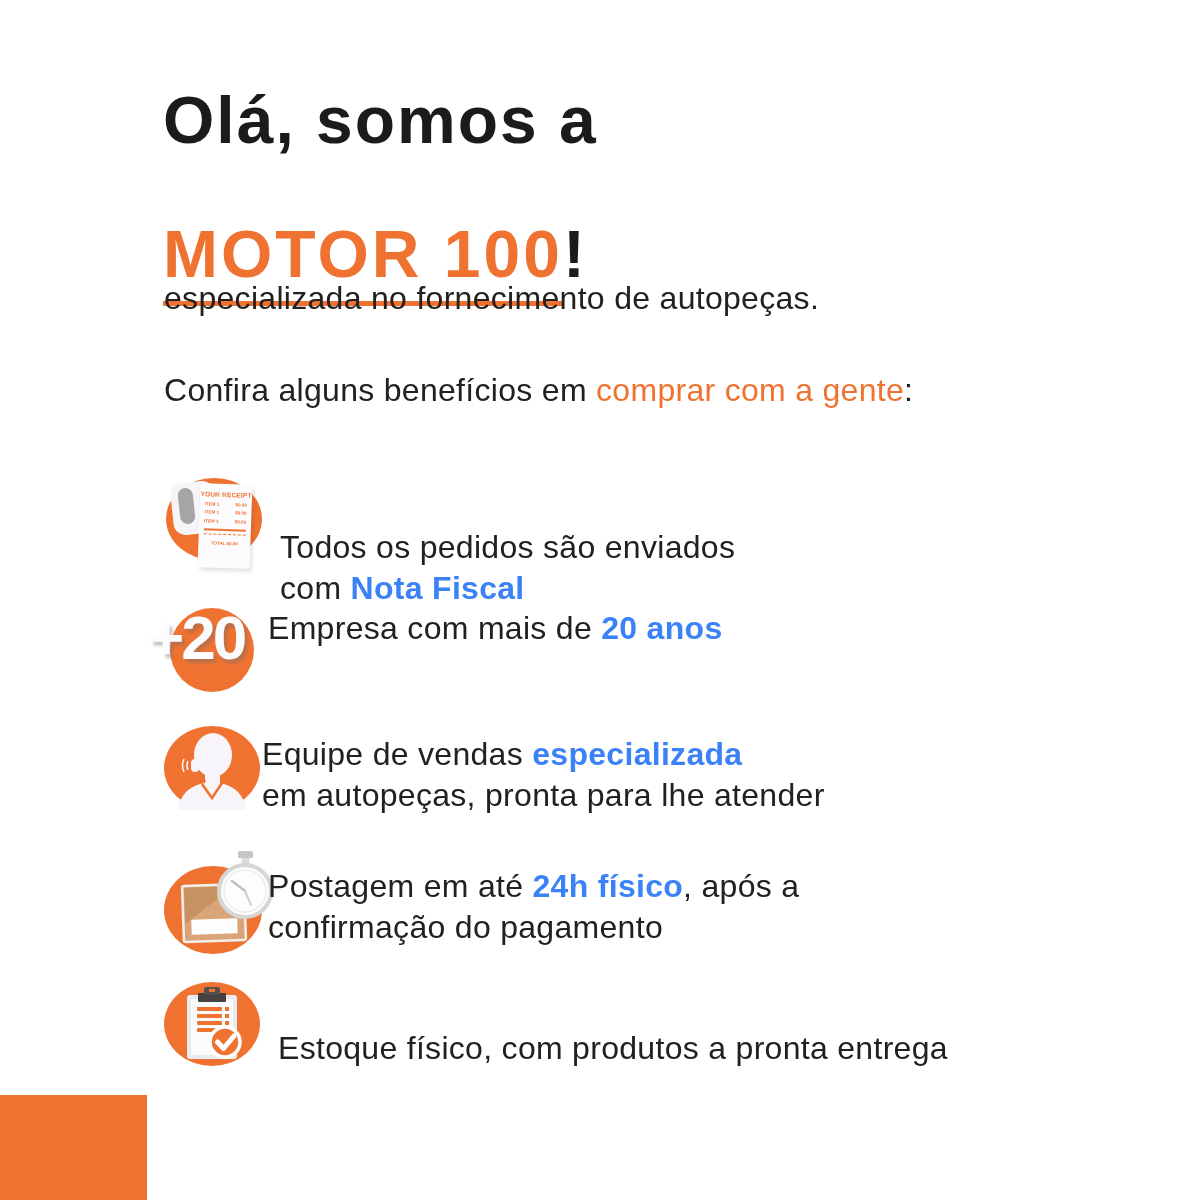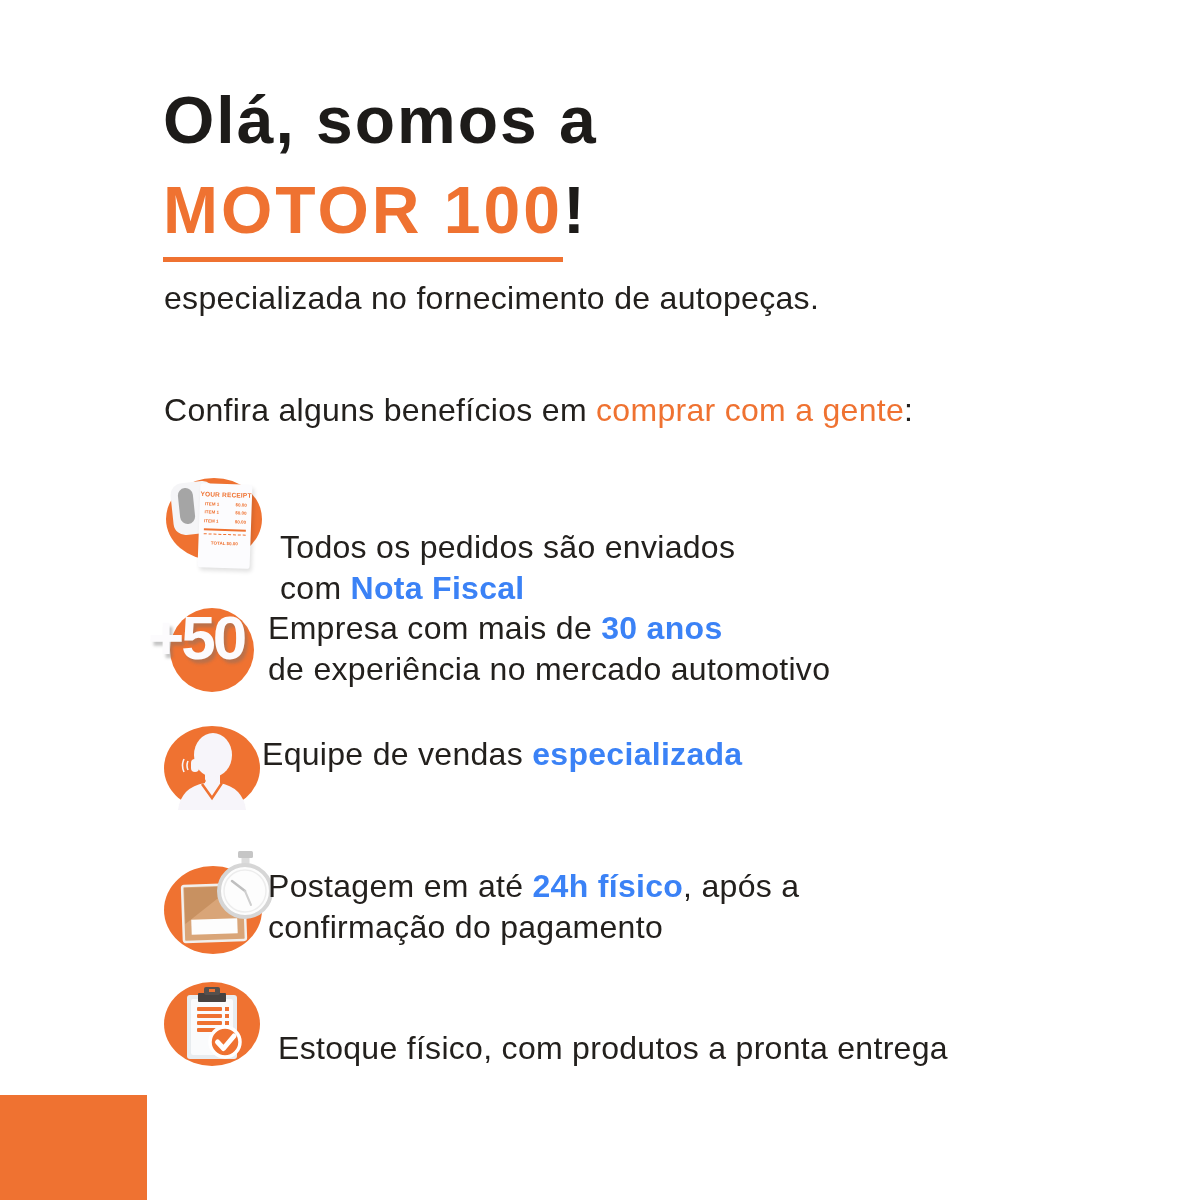--- a/index.html
+++ b/index.html
@@ -7,25 +7,25 @@
     position:relative;width:1046px;height:1200px;background:#ffffff;overflow:hidden;
     font-family:"Liberation Sans", sans-serif;
     text-decoration:underline;
   }
   .sq{position:absolute;background:#EF7231;}
   .sq-tr{left:1050px;top:0;width:150px;height:143px;}
   .sq-bl{left:0;top:1095px;width:147px;height:105px;}
 
   .greeting{position:absolute;left:163px;top:82px;font-size:66px;font-weight:800;color:#1D1B19;letter-spacing:2px;white-space:nowrap;}
   .brand-line{position:absolute;left:163px;top:172px;font-size:66px;font-weight:800;white-space:nowrap;}
-  .brand{color:#EF7231;display:inline-block;border-bottom:5px solid #EF7231;padding-bottom:9px;letter-spacing:3px;}
+  .brand{color:#EF7231;display:inline-block;border-bottom:5px solid #EF7231;padding-bottom:9px;letter-spacing:3px;margin-top:44px;}
   .excl{color:#1D1B19;}
 
   .desc{position:absolute;left:164px;top:278px;font-size:32px;line-height:41px;color:#23201D;letter-spacing:0.3px;}
-  .intro{position:absolute;left:164px;top:392px;font-size:32px;color:#23201D;letter-spacing:0.3px;white-space:nowrap;}
+  .intro{position:absolute;left:164px;top:372px;font-size:32px;color:#23201D;letter-spacing:0.3px;white-space:nowrap;}
   .intro .hl-reg{color:#EF7231;}
 
   .benefit-text{position:absolute;font-size:32px;line-height:41px;color:#23201D;letter-spacing:0.3px;white-space:nowrap;}
   .benefit-text .hl{color:#3b82f6;font-weight:700;}
   .bt1{left:280px;top:488px;margin-top:39px;}
   .bt2{left:268px;top:608px;}
   .bt3{left:262px;top:734px;}
   .bt4{left:268px;top:866px;}
   .bt5{left:278px;top:1012px;margin-top:16px;}
 
@@ -91,41 +91,41 @@
       <div class="r-total">TOTAL $0.00</div>
     </div>
   </div>
   <div class="benefit-text bt1">
     <div><span>Todos os pedidos são enviados</span><span class="hl"></span><span></span></div>
     <div><span>com </span><span class="hl">Nota Fiscal</span><span></span></div>
   </div>
 
   <div class="icon-plus30">
     <div class="circle"></div>
-    <div class="plus30-label">+50</div>
+    <div class="plus30-label">+20</div>
   </div>
   <div class="benefit-text bt2">
-    <div><span>Empresa com mais de </span><span class="hl">30 anos</span><span></span></div>
-    <div><span>de experiência no mercado automotivo</span><span class="hl"></span><span></span></div>
+    <div><span>Empresa com mais de </span><span class="hl">20 anos</span><span></span></div>
   </div>
 
   <svg class="icon-svg icon-support" viewBox="0 0 96 84">
     <ellipse cx="48" cy="42" rx="48" ry="42" fill="#EF7231"></ellipse>
     <path d="M14,84 Q17,61 41,57 L55,57 Q79,61 82,84 Z" fill="#F7F5FA"></path>
     <rect x="41" y="42" width="15" height="18" fill="#F7F5FA"></rect>
     <path d="M38,58 L48,72 L58,57" stroke="#EF7231" stroke-width="2.5" fill="none"></path>
     <ellipse cx="49" cy="29" rx="19" ry="22" fill="#F7F5FA"></ellipse>
     <rect x="27" y="33" width="8" height="13" rx="4" fill="#F7F5FA"></rect>
     <path d="M31,46 Q31,55 43,55" stroke="#EF7231" stroke-width="2" fill="none"></path>
     <ellipse cx="45" cy="55" rx="3.5" ry="2.5" fill="#F7F5FA"></ellipse>
     <path d="M24,35 Q22,39.5 24,44" stroke="#F7F5FA" stroke-width="1.6" fill="none"></path>
     <path d="M20,33 Q17,39.5 20,46" stroke="#F7F5FA" stroke-width="1.6" fill="none"></path>
   </svg>
   <div class="benefit-text bt3">
     <div><span>Equipe de vendas </span><span class="hl">especializada</span><span></span></div>
+    <div><span>em autopeças, pronta para lhe atender</span><span class="hl"></span><span></span></div>
   </div>
 
   <svg class="icon-svg icon-shipping" viewBox="0 0 115 115">
     <ellipse cx="55" cy="67" rx="49" ry="44" fill="#EF7231"></ellipse>
     <g transform="rotate(-2 55 70)">
       <rect x="25" y="42" width="62" height="56" rx="2" fill="#D9A578" stroke="#F2EFEC" stroke-width="2.5"></rect>
       <path d="M27,44 L76,44 L27,80 Z" fill="#C89161"></path>
       <rect x="33" y="76" width="46" height="15" fill="#FDFDFD"></rect>
     </g>
     <rect x="80" y="8" width="15" height="7" rx="1.5" fill="#C6C6C6"></rect>

